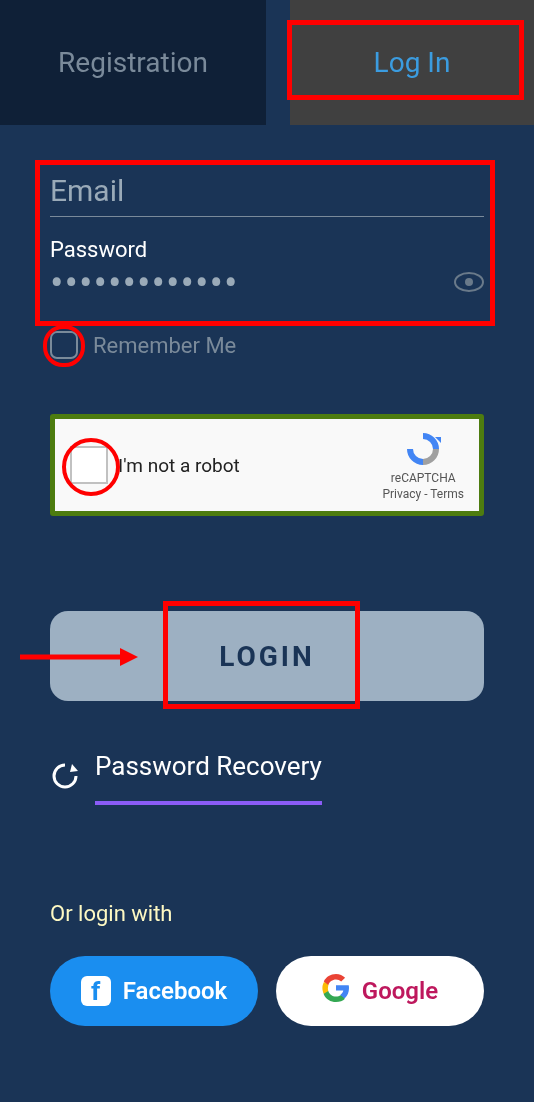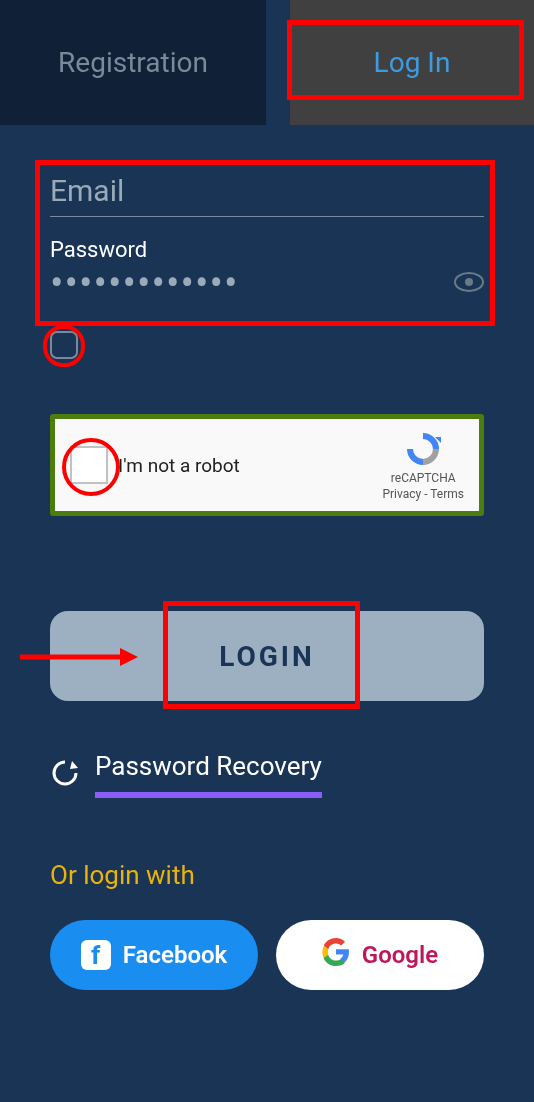--- a/index.html
+++ b/index.html
@@ -207,28 +207,28 @@
     }
     .recovery-row {
       display: flex;
       align-items: center;
       gap: 15px;
       margin-top: 50px;
     }
     .recovery-link {
       color: #ffffff;
       font-size: 26px;
-      border-bottom: 6px solid #8b5cf6;
-      padding-bottom: 11px;
+      border-bottom: 4px solid #8b5cf6;
+      padding-bottom: 20px;
       text-align: center;
     }
     .or-label {
-      color: #eab308;
-      font-size: 26px;
-      margin-top: 62px;
+      color: #fef9c3;
+      font-size: 22px;
+      margin-top: 96px;
     }
     .social-row {
       display: flex;
       gap: 18px;
       margin-top: 30px;
     }
     .social-btn {
       flex: 1;
       height: 70px;
       border: none;
@@ -291,20 +291,21 @@
           <ellipse cx="15" cy="10" rx="14" ry="9" fill="none" stroke="#6a7a8a" stroke-width="2"></ellipse>
           <circle cx="15" cy="10" r="4" fill="#6a7a8a"></circle>
         </svg>
       </span>
     </div>
   </div>
 
   <div class="remember-row">
     <div class="checkbox-highlight"></div>
     <div class="checkbox"></div>
+    <span class="remember-label">Remember Me</span>
   </div>
 
   <div class="recaptcha-box">
     <div class="recaptcha-checkbox">
       <div class="recaptcha-checkbox-highlight"></div>
     </div>
     <span class="recaptcha-text">I'm not a robot</span>
     <div class="recaptcha-right">
       <svg width="40" height="40" viewBox="0 0 40 40">
         <path d="M 20 4 A 16 16 0 0 1 36 20 L 30 20 A 10 10 0 0 0 20 10 Z" fill="#4285f4"></path>

